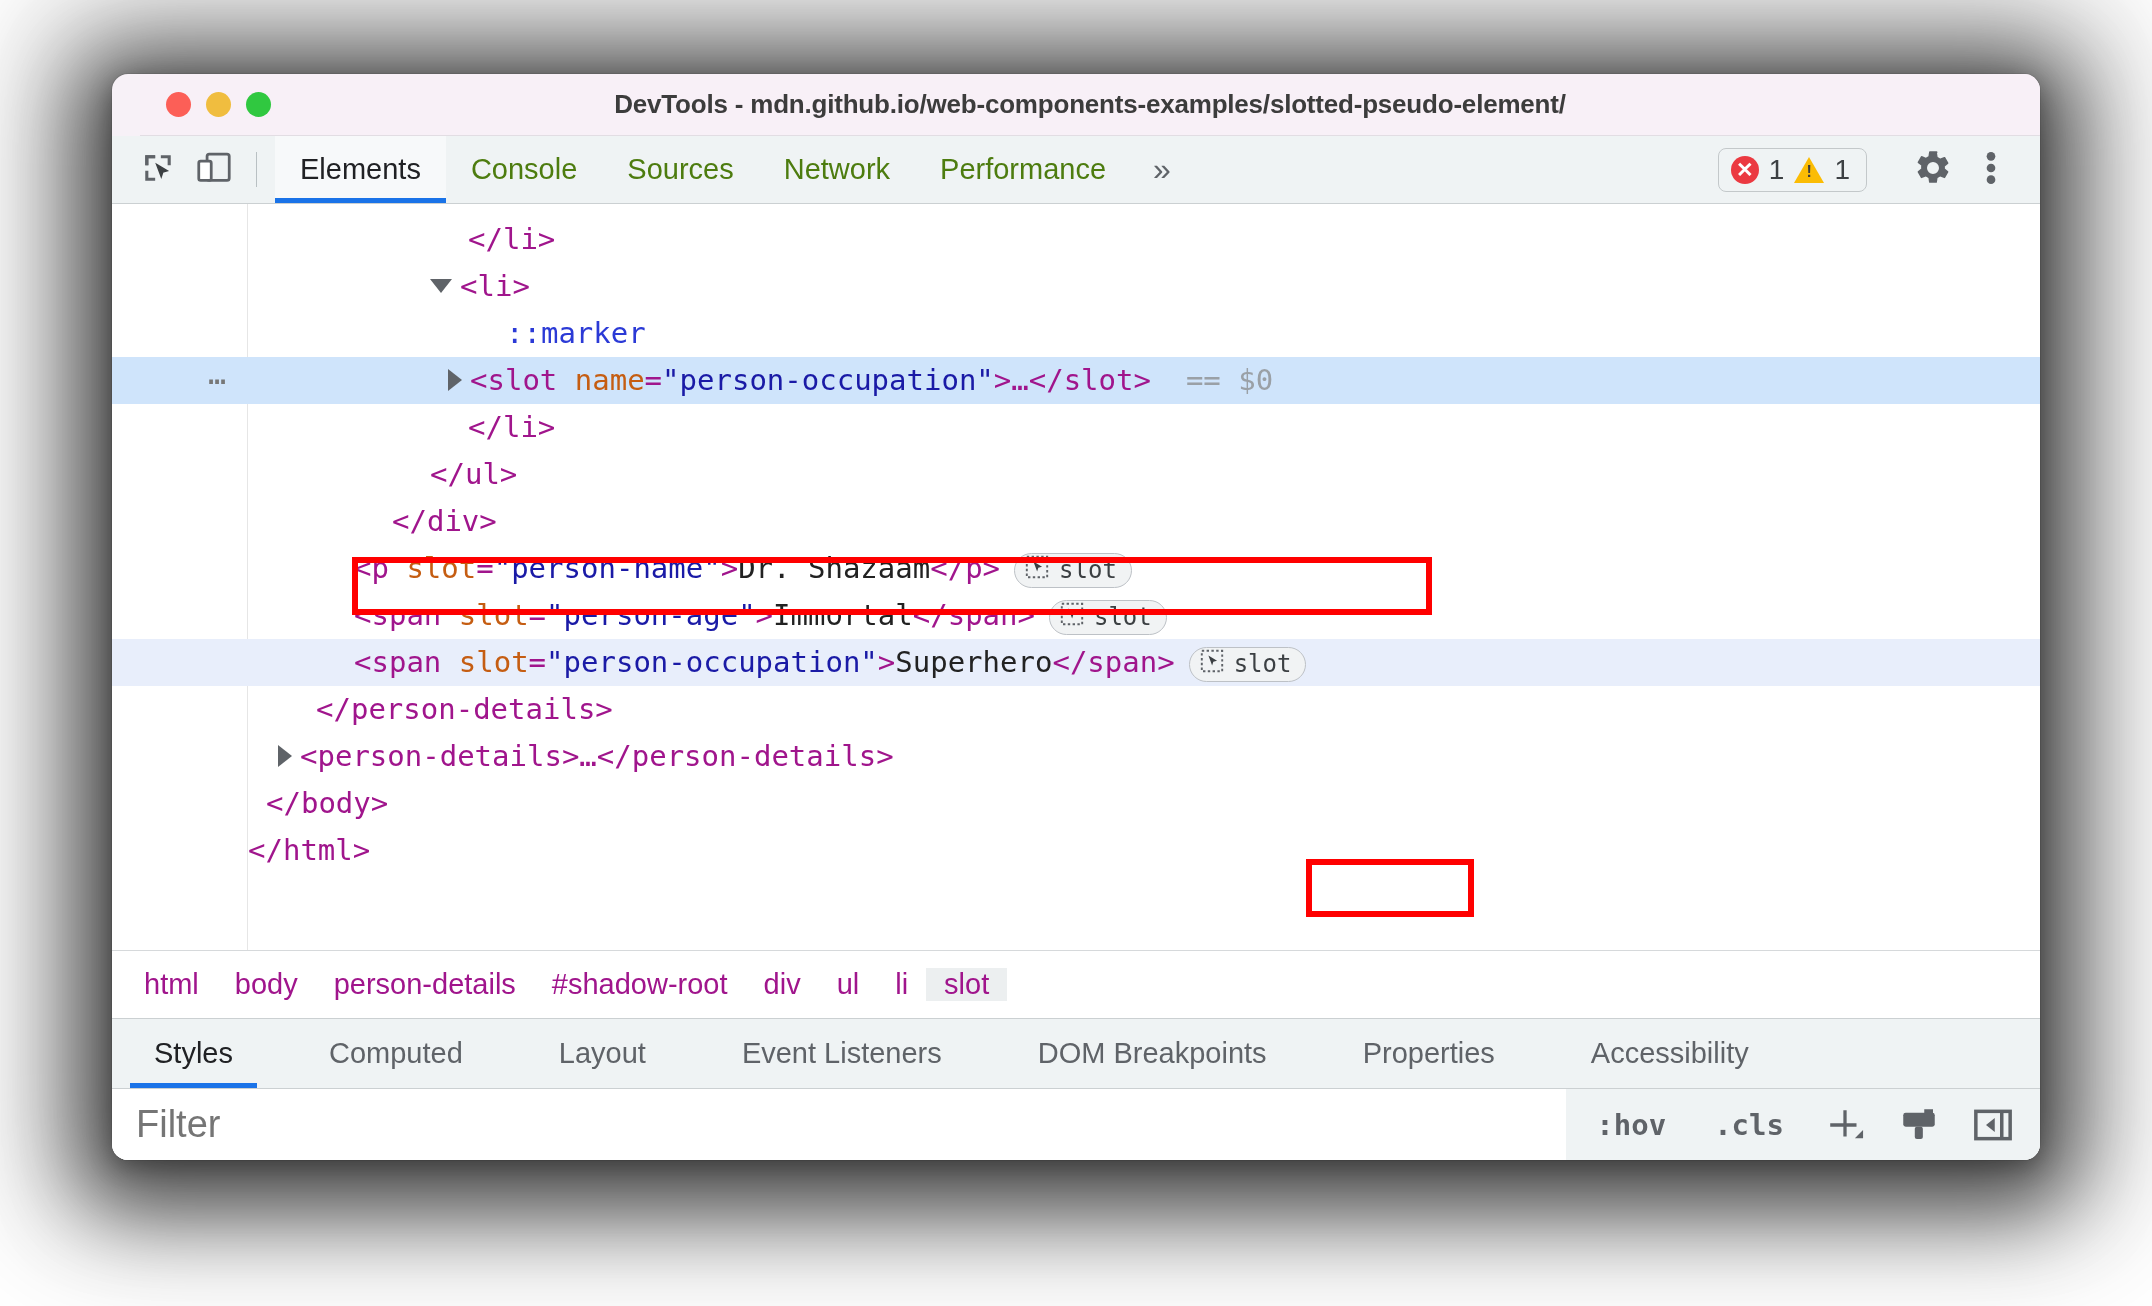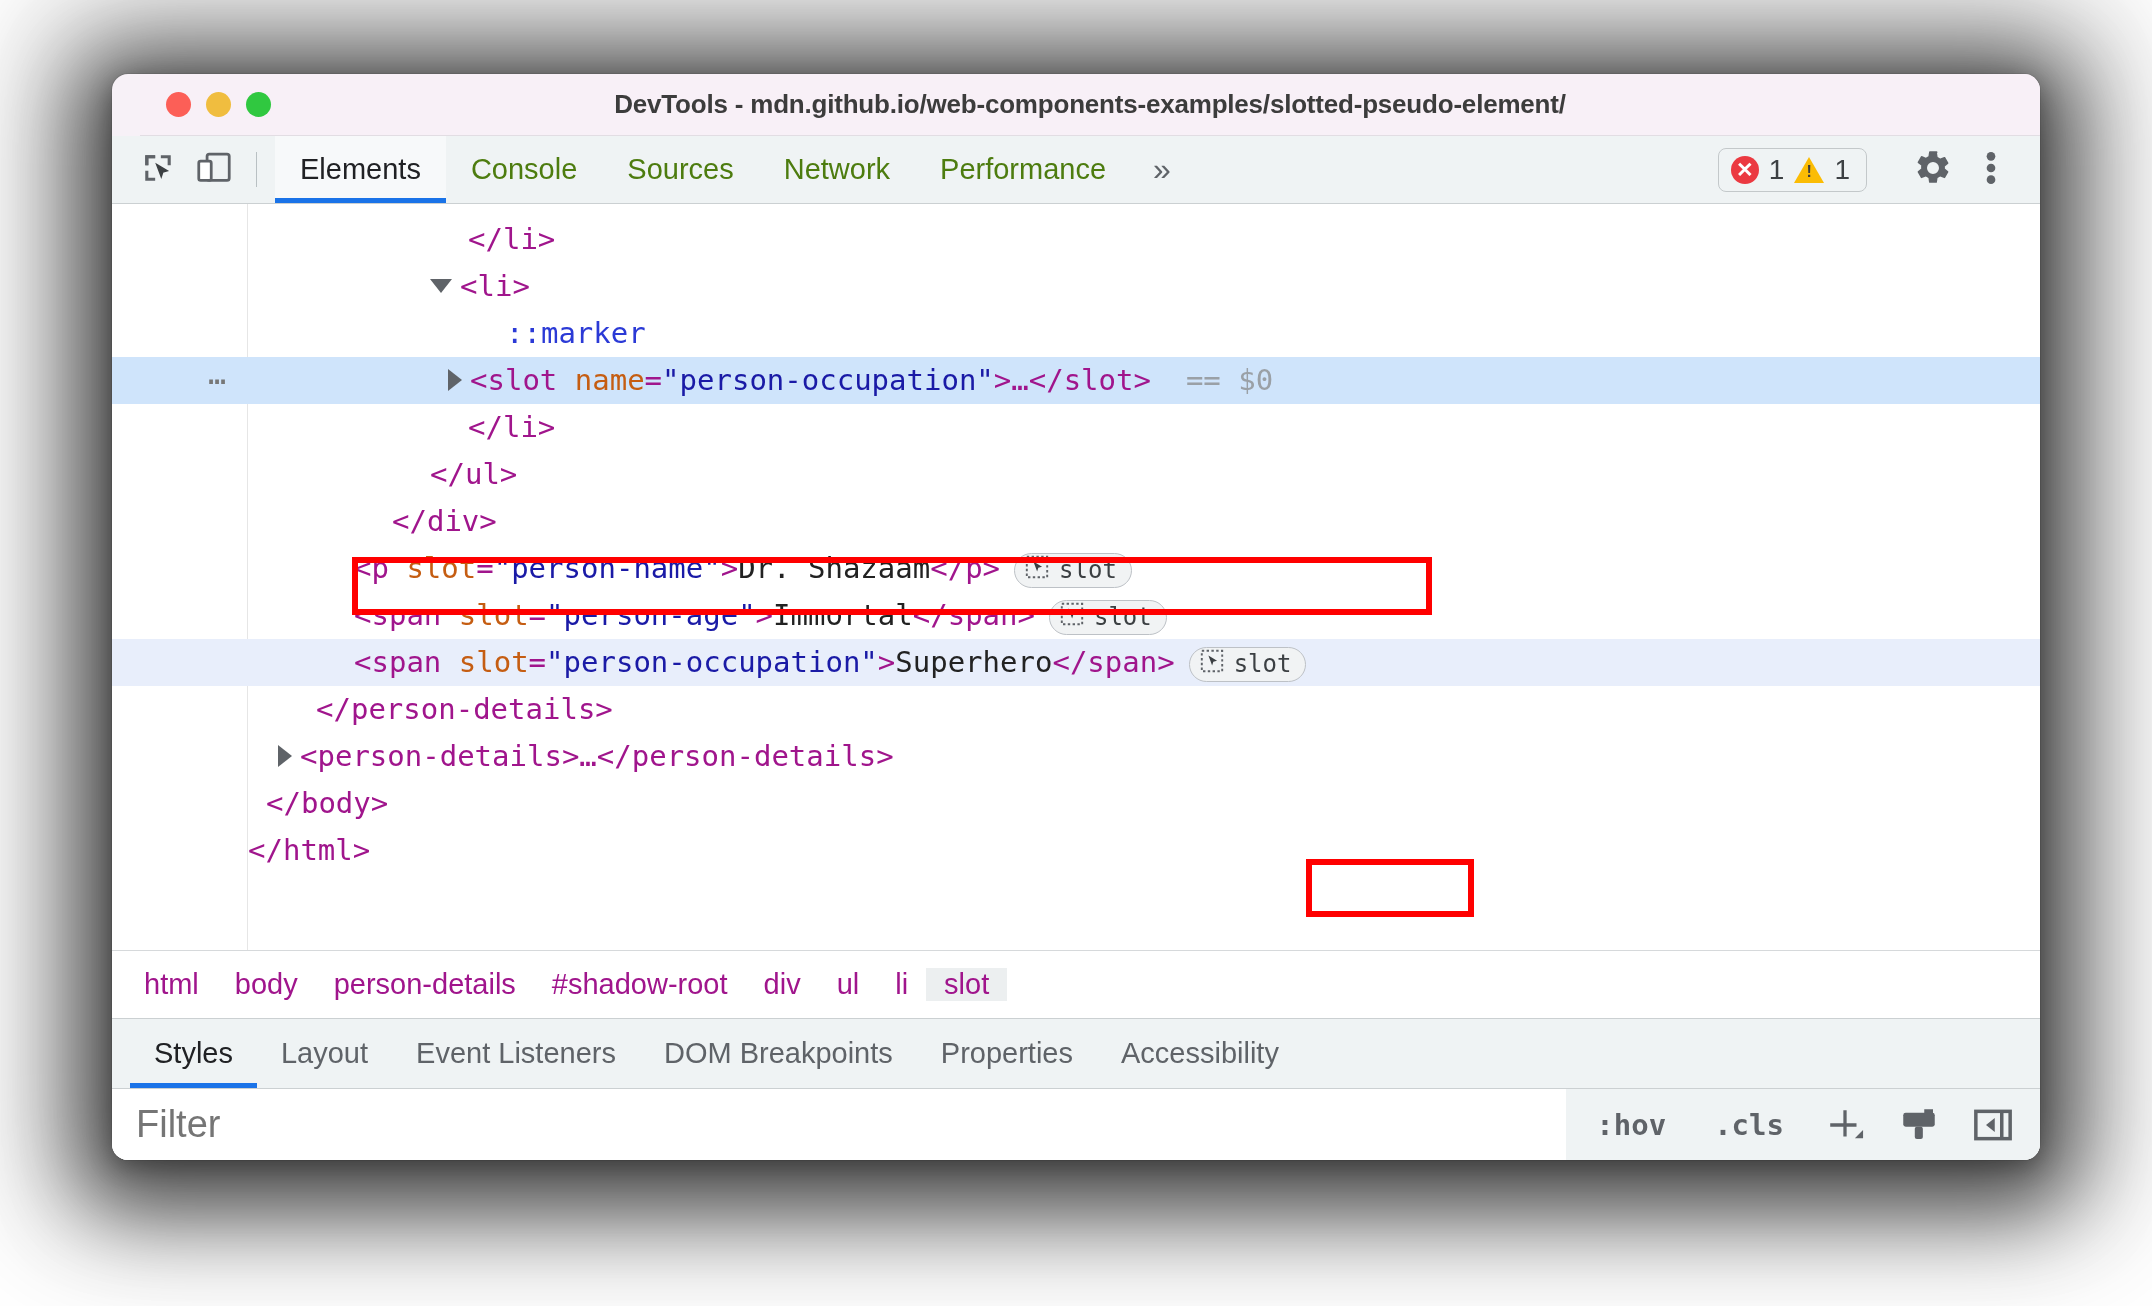--- a/index.html
+++ b/index.html
@@ -285,20 +285,21 @@
 
   
   #side-tabs {
     flex: 0 0 70px;
     height: 70px;
     background: #eff3f4;
     border-top: 1px solid #cbd0d2;
     display: flex;
     align-items: stretch;
     padding-left: 18px;
+    gap: 48px;
   }
   .stab {
     display: flex;
     align-items: center;
     padding: 0 24px;
     font-size: 29px;
     color: #5f6368;
     position: relative;
     cursor: pointer;
     white-space: nowrap;
@@ -548,20 +549,23 @@
           <span>li</span>
         </div>
       <div class="crumb active">
           <span>slot</span>
         </div>
     </div>
 
     <div id="side-tabs">
       <div class="stab active">
           <span>Styles</span>
+        </div>
+      <div class="stab">
+          <span>Computed</span>
         </div>
       <div class="stab">
           <span>Layout</span>
         </div>
       <div class="stab">
           <span>Event Listeners</span>
         </div>
       <div class="stab">
           <span>DOM Breakpoints</span>
         </div>

